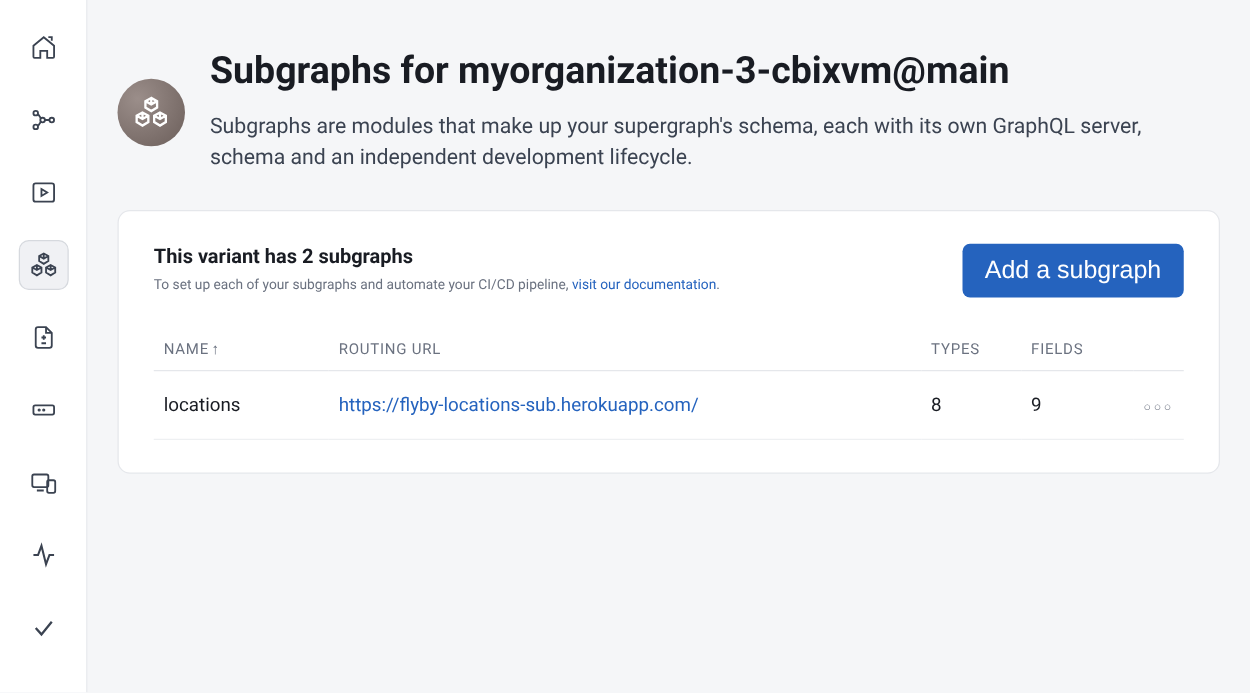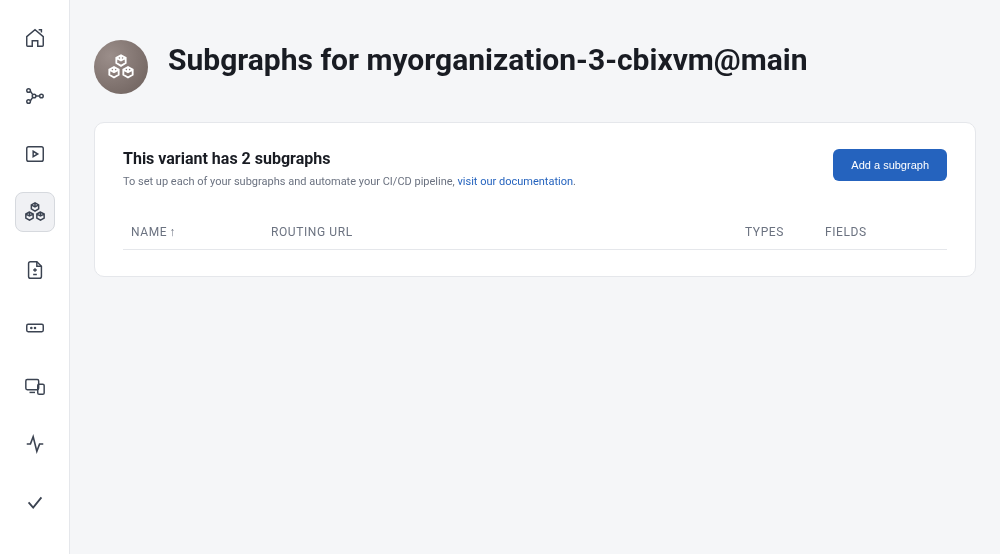--- a/index.html
+++ b/index.html
@@ -99,21 +99,21 @@
     .card-sub a {
       color: #2563be;
       text-decoration: none;
     }
     .add-btn {
       background: #2563be;
       color: #fff;
       border: none;
       border-radius: 6px;
       padding: 10px 18px;
-      font-size: 11px;
+      font-size: 20px;
       font-weight: 500;
       cursor: pointer;
       white-space: nowrap;
     }
     table {
       width: 100%;
       border-collapse: collapse;
     }
     th {
       text-align: left;
@@ -220,20 +220,21 @@
   <div class="header-row">
     <div class="header-icon">
       <svg viewBox="0 0 24 24" fill="none" stroke="currentColor" stroke-width="1.6">
           <path d="M12 2 8 4.2v4.4L12 11l4-2.4V4.2L12 2ZM12 2v4.4M8 4.2l4 2.2 4-2.2"></path>
           <path d="M6 12 2 14.2v4.4L6 21l4-2.4v-4.4L6 12ZM6 12v4.4M2 14.2l4 2.2 4-2.2"></path>
           <path d="M18 12l-4 2.2v4.4L18 21l4-2.4v-4.4L18 12ZM18 12v4.4M14 14.2l4 2.2 4-2.2"></path>
         </svg>
     </div>
     <div class="header-text">
       <h1 class="page-title">Subgraphs for myorganization-3-cbixvm@main</h1>
+      <p class="page-desc">Subgraphs are modules that make up your supergraph's schema, each with its own GraphQL server, schema and an independent development lifecycle.</p>
     </div>
   </div>
 
   <div class="card">
     <div class="card-head">
       <div>
         <div class="card-title">This variant has 2 subgraphs</div>
         <div class="card-sub">
           <span>To set up each of your subgraphs and automate your CI/CD pipeline, </span><a href="#">visit our documentation</a><span>.</span>
         </div>
@@ -245,16 +246,23 @@
       <thead>
         <tr>
           <th class="col-name"><span>NAME</span><span class="sort-arrow">↑</span></th>
           <th class="col-url">ROUTING URL</th>
           <th class="col-types">TYPES</th>
           <th class="col-fields">FIELDS</th>
           <th class="col-menu"></th>
         </tr>
       </thead>
       <tbody>
+        <tr>
+          <td>locations</td>
+          <td class="url"><a href="#">https://flyby-locations-sub.herokuapp.com/</a></td>
+          <td class="num">8</td>
+          <td class="num">9</td>
+          <td><span class="row-menu">○○○</span></td>
+        </tr>
       </tbody>
     </table>
   </div>
 </main>
 
 </body></html>

